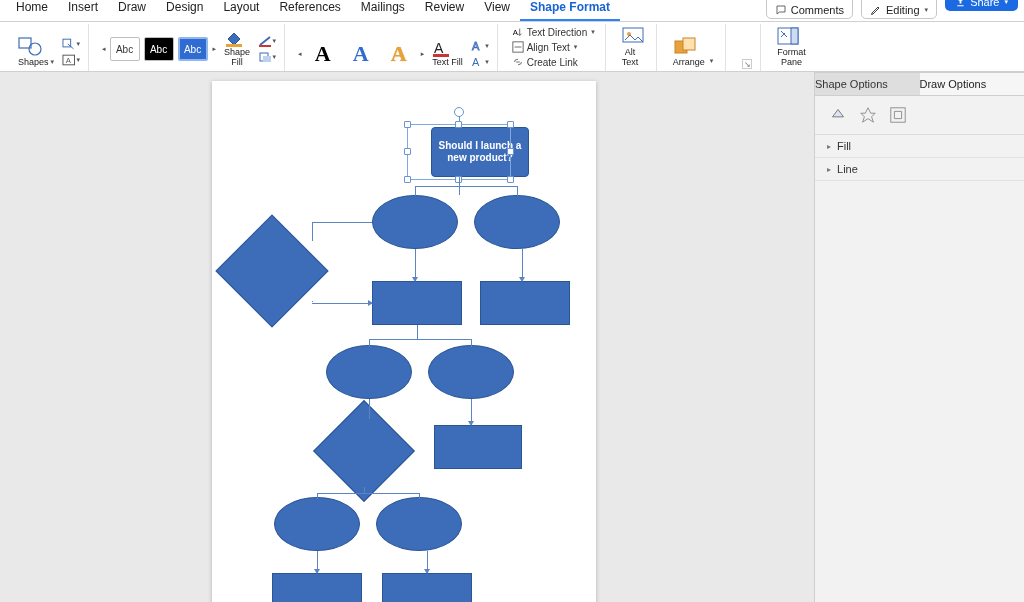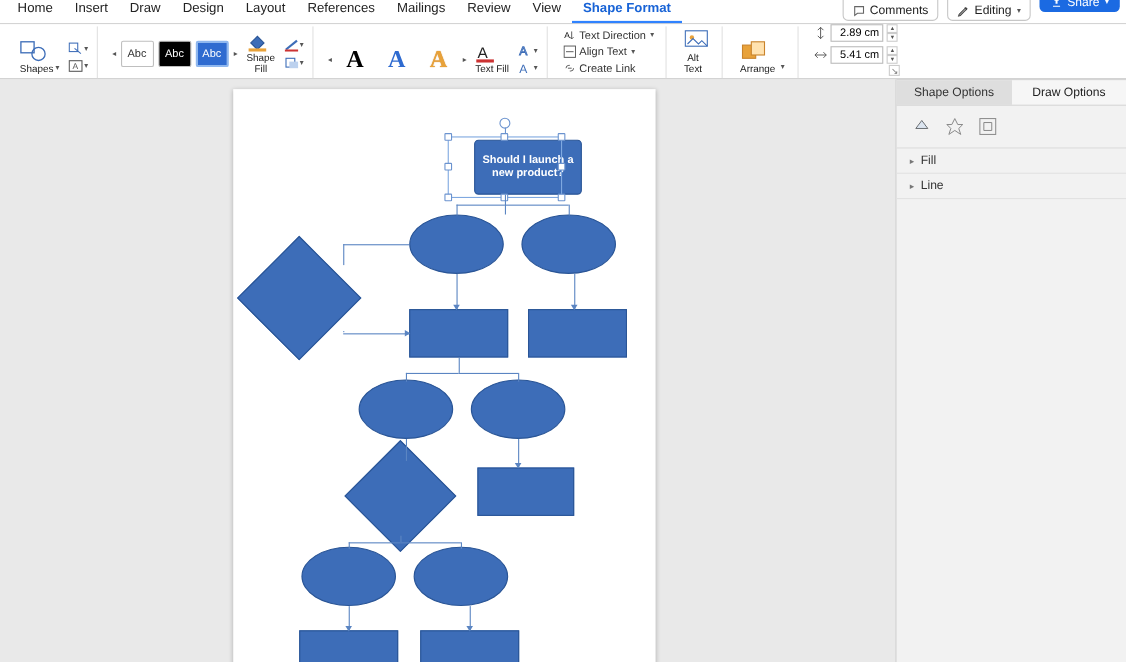--- a/index.html
+++ b/index.html
@@ -58,21 +58,21 @@
   .conn.v { border-top:none; }
   .conn.h { border-left:none; }
   .arrow-d { position:absolute; width:0;height:0;border-left:3px solid transparent;border-right:3px solid transparent;border-top:5px solid #5b85c2;}
   .arrow-r { position:absolute; width:0;height:0;border-top:3px solid transparent;border-bottom:3px solid transparent;border-left:5px solid #5b85c2;}
 
   
   .panel { width: 210px; background: #f2f2f2; border-left: 1px solid #cfcfcf; display: flex; flex-direction: column; font-size: 11px; }
   .panel-header { display: flex; align-items: center; justify-content: space-between; padding: 6px 10px; font-weight: 600; color: #333; }
   .panel-close { width: 14px; height: 14px; border-radius: 50%; background: #bfbfbf; color: #fff; font-size: 10px; display: flex; align-items: center; justify-content: center; cursor: pointer; }
   .panel-tabs { display: flex; border: 1px solid #cfcfcf; border-left:none; border-right:none; }
-  .panel-tab { flex: 1; text-align: center; padding: 5px 0; font-size: 11px; cursor: pointer; background:#f6f6f6;}
+  .panel-tab { flex: 1; padding: 5px 0; font-size: 11px; cursor: pointer; background:#f6f6f6;}
   .panel-tab.active { background: #dedede; color:#333; }
   .panel-icons { display: flex; gap: 12px; padding: 10px 14px; border-bottom: 1px solid #dcdcdc; }
   .panel-icons .pi { width: 18px; height: 18px; cursor: pointer; }
   .acc { border-bottom: 1px solid #e2e2e2; padding: 5px 12px; display: flex; align-items: center; gap: 6px; cursor: pointer; color:#333;}
   .acc .chv { font-size: 8px; color: #777; }
 </style>
 </head>
 <body>
 
 <div class="menubar">
@@ -256,45 +256,34 @@
           <rect x="10" y="1" width="12" height="12" fill="#ffe2b0" stroke="#c9832b"></rect>
         </svg>
       <div style="font-size:9px; display:flex; gap:4px;">
           <span>Arrange</span>
           <span class="caret">▾</span>
         </div>
     </div>
   </div>
 
   <div class="group">
-    <div style="display:flex; flex-direction:column; gap:2px;">
-      <div class="small-line">
-        <svg viewBox="0 0 12 14">
-            <path d="M6 1v12M3 4l3-3 3 3M3 10l3 3 3-3" stroke="#555" fill="none"></path>
-          </svg>
-        <input class="size-input" value="2.89 cm" style="">
-        <div class="spin">
-            <div class="s">▴</div>
-            <div class="s">▾</div>
-          </div>
-      </div>
-      <div class="small-line">
-        <svg viewBox="0 0 14 12">
-            <path d="M1 6h12M4 3L1 6l3 3M10 3l3 3-3 3" stroke="#555" fill="none"></path>
-          </svg>
-        <input class="size-input" value="5.41 cm" style="">
-        <div class="spin">
-            <div class="s">▴</div>
-            <div class="s">▾</div>
-          </div>
-      </div>
-    </div>
     <div style="align-self:flex-end; font-size:8px; color:#777; border:1px solid #ccc; width:10px; height:10px; display:flex;align-items:center;justify-content:center; margin-left:4px; cursor:pointer;">↘</div>
   </div>
 
+  <div class="group">
+    <div class="ribbon-btn">
+      <svg width="22" height="20" viewBox="0 0 22 20">
+          <rect x="1" y="1" width="20" height="16" fill="none" stroke="#3d6db8"></rect>
+          <rect x="14" y="1" width="7" height="16" fill="#cddcf0" stroke="#3d6db8"></rect>
+          <path d="M4 4l6 6M4 10l4-4" stroke="#3d6db8"></path>
+        </svg>
+      <div style="font-size:9px; white-space:pre; text-align:center;">Format
+Pane</div>
+    </div>
+  </div>
 
 </div>
 
 <div class="workspace">
   <div class="canvas-area">
     <div class="page">
 
       <div class="shape rect" style="left:198px; top:46px; width:98px; height:50px; border-radius:4px;margin-left:21px;">
         <div class="shape-text">Should I launch a new product?</div>
       </div>

